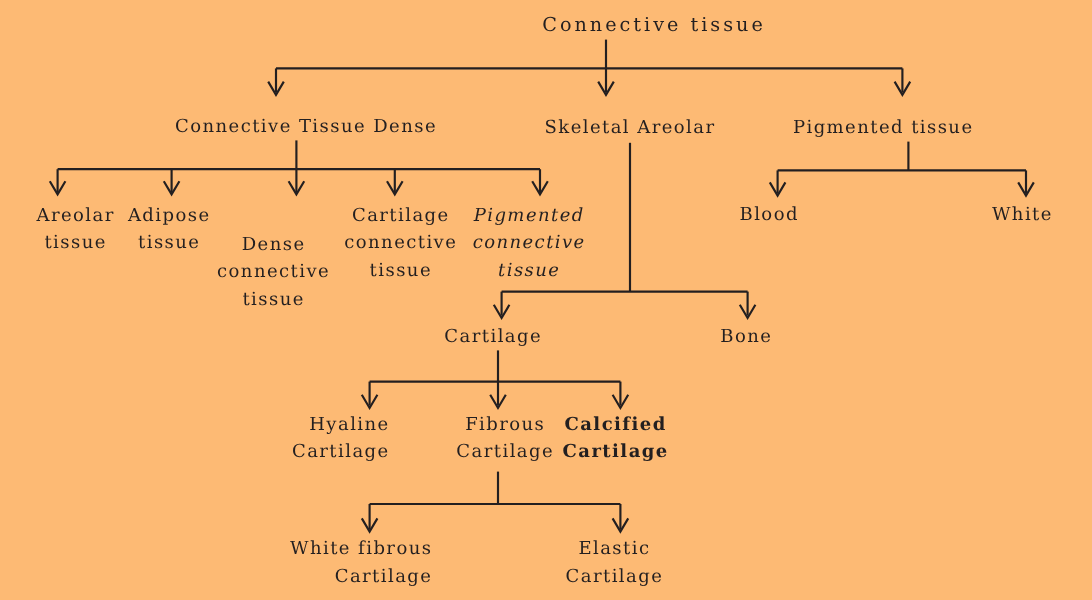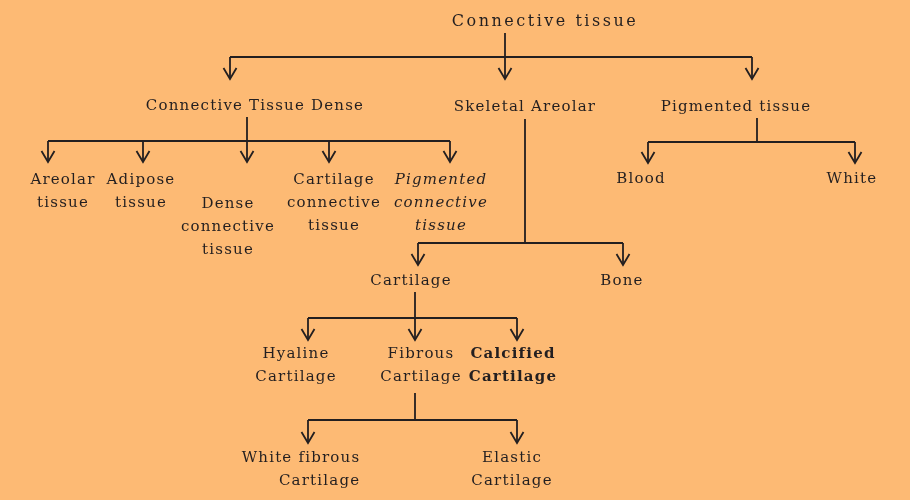--- a/index.html
+++ b/index.html
@@ -132,21 +132,21 @@
   <div class="node" style="left:441px; top:168px;font-style:italic;">Pigmented
 connective
 tissue</div>
 
   <div class="node" style="left:641px; top:167px;text-align:right;">Blood</div>
   <div class="node" style="left:852px; top:167px;">White</div>
 
   <div class="node" style="left:411px; top:269px;">Cartilage</div>
   <div class="node" style="left:622px; top:269px;">Bone</div>
 
-  <div class="node" style="left:296px; top:342px;">Hyaline
+  <div class="node" style="left:284px; top:342px;text-align:right;">Hyaline
 Cartilage</div>
   <div class="node" style="left:421px; top:342px;">Fibrous
 Cartilage</div>
   <div class="node" style="left:513px; top:342px;font-weight:bold;">Calcified
 Cartilage</div>
 
   <div class="node" style="left:301px; top:446px;text-align:right;">White fibrous
 Cartilage</div>
   <div class="node" style="left:512px; top:446px;">Elastic
 Cartilage</div>

